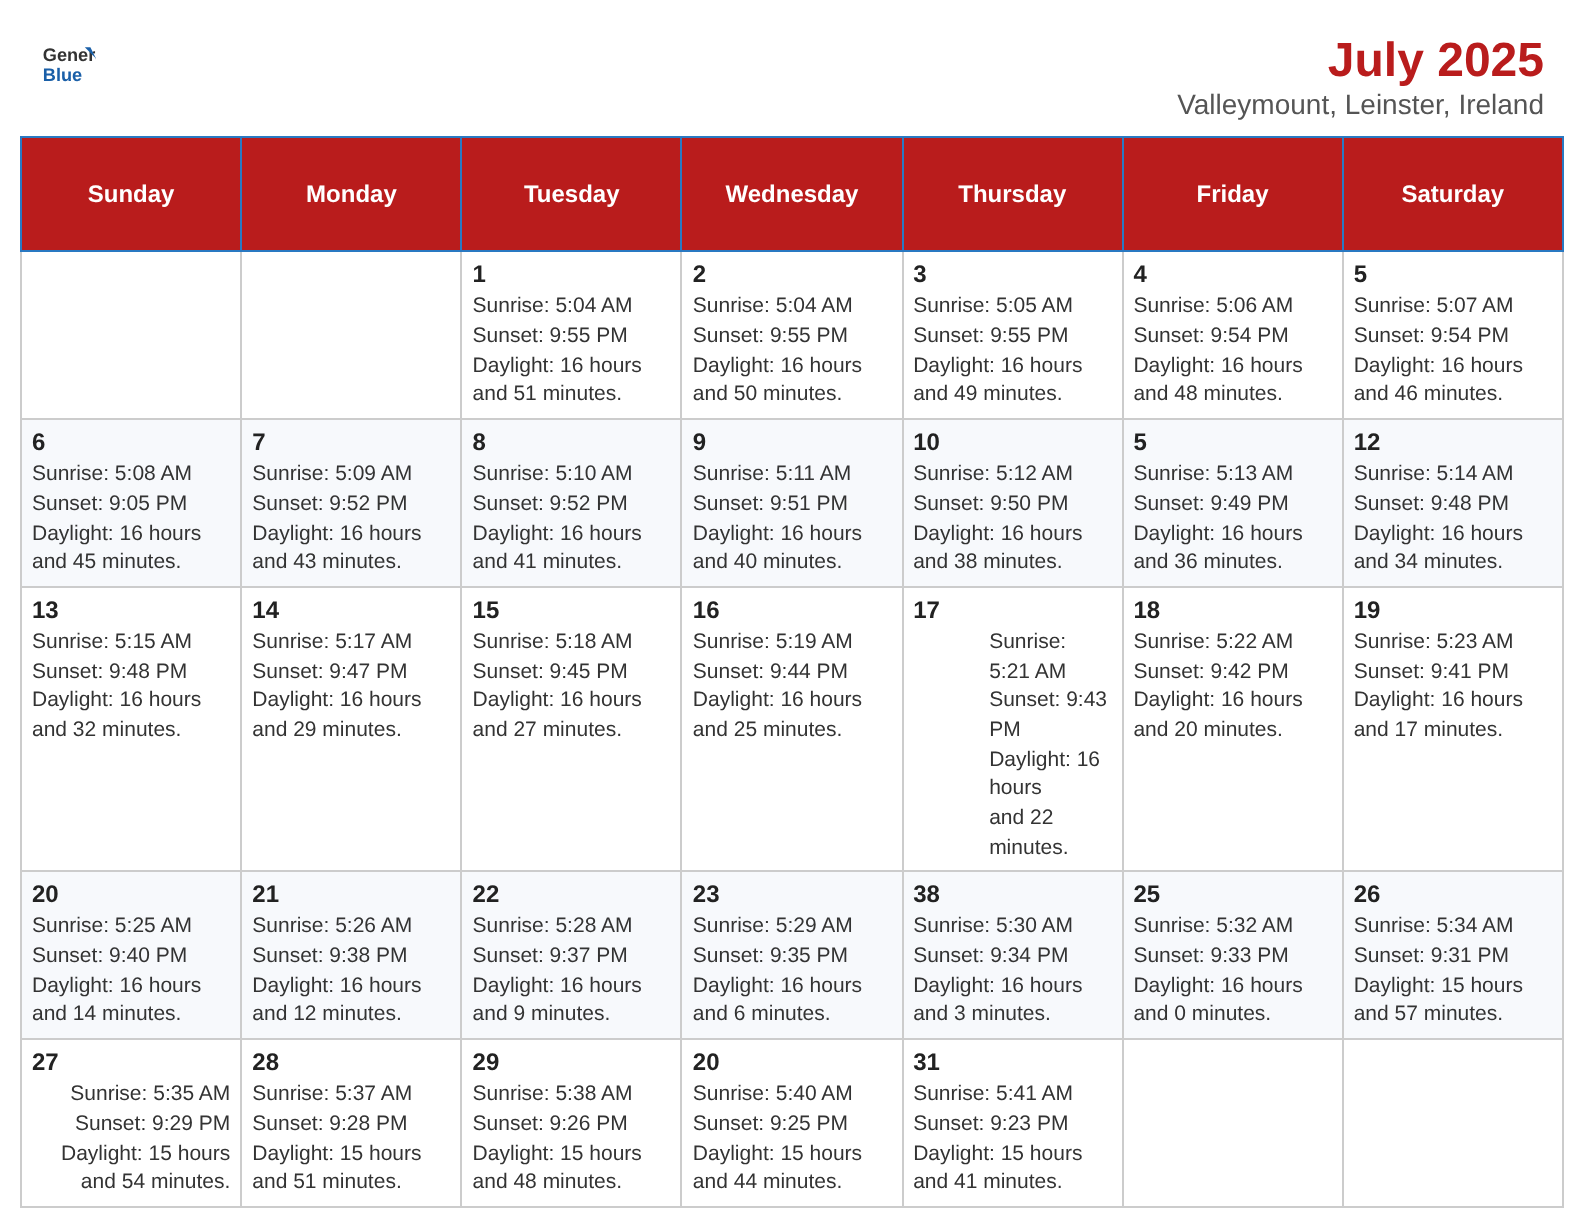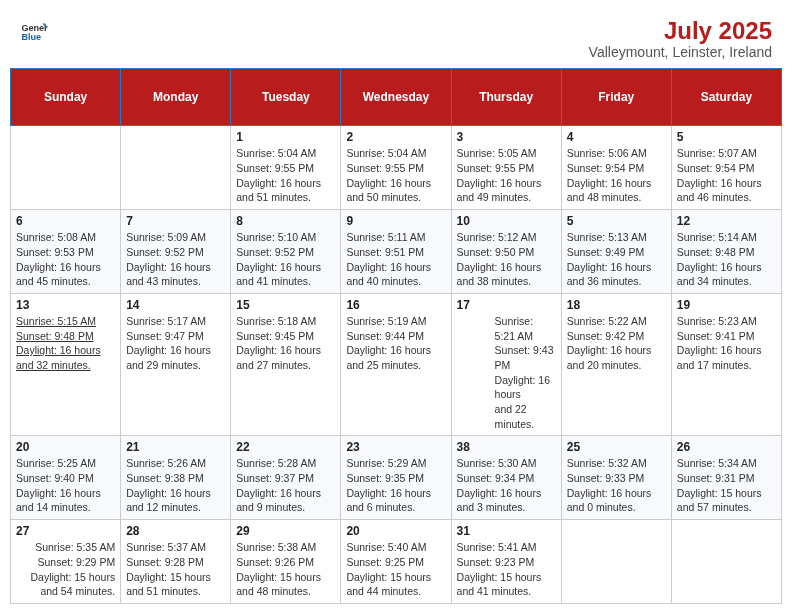--- a/index.html
+++ b/index.html
@@ -146,21 +146,21 @@
           <div class="day-info" style="white-space: pre-line;">Sunrise: 5:07 AM
 Sunset: 9:54 PM
 Daylight: 16 hours
 and 46 minutes.</div>
         </td>
       </tr>
       <tr>
         <td>
           <span class="day-num">6</span>
           <div class="day-info" style="white-space: pre-line;">Sunrise: 5:08 AM
-Sunset: 9:53 PM
+Sunset: 9:05 PM
 Daylight: 16 hours
 and 45 minutes.</div>
         </td>
         <td>
           <span class="day-num">7</span>
           <div class="day-info" style="white-space: pre-line;">Sunrise: 5:09 AM
 Sunset: 9:52 PM
 Daylight: 16 hours
 and 43 minutes.</div>
         </td>
@@ -196,21 +196,21 @@
           <span class="day-num">12</span>
           <div class="day-info" style="white-space: pre-line;">Sunrise: 5:14 AM
 Sunset: 9:48 PM
 Daylight: 16 hours
 and 34 minutes.</div>
         </td>
       </tr>
       <tr>
         <td>
           <span class="day-num">13</span>
-          <div class="day-info" style="white-space: pre-line; text-decoration: underline;">Sunrise: 5:15 AM
+          <div class="day-info" style="white-space: pre-line;">Sunrise: 5:15 AM
 Sunset: 9:48 PM
 Daylight: 16 hours
 and 32 minutes.</div>
         </td>
         <td>
           <span class="day-num">14</span>
           <div class="day-info" style="white-space: pre-line;">Sunrise: 5:17 AM
 Sunset: 9:47 PM
 Daylight: 16 hours
 and 29 minutes.</div>

